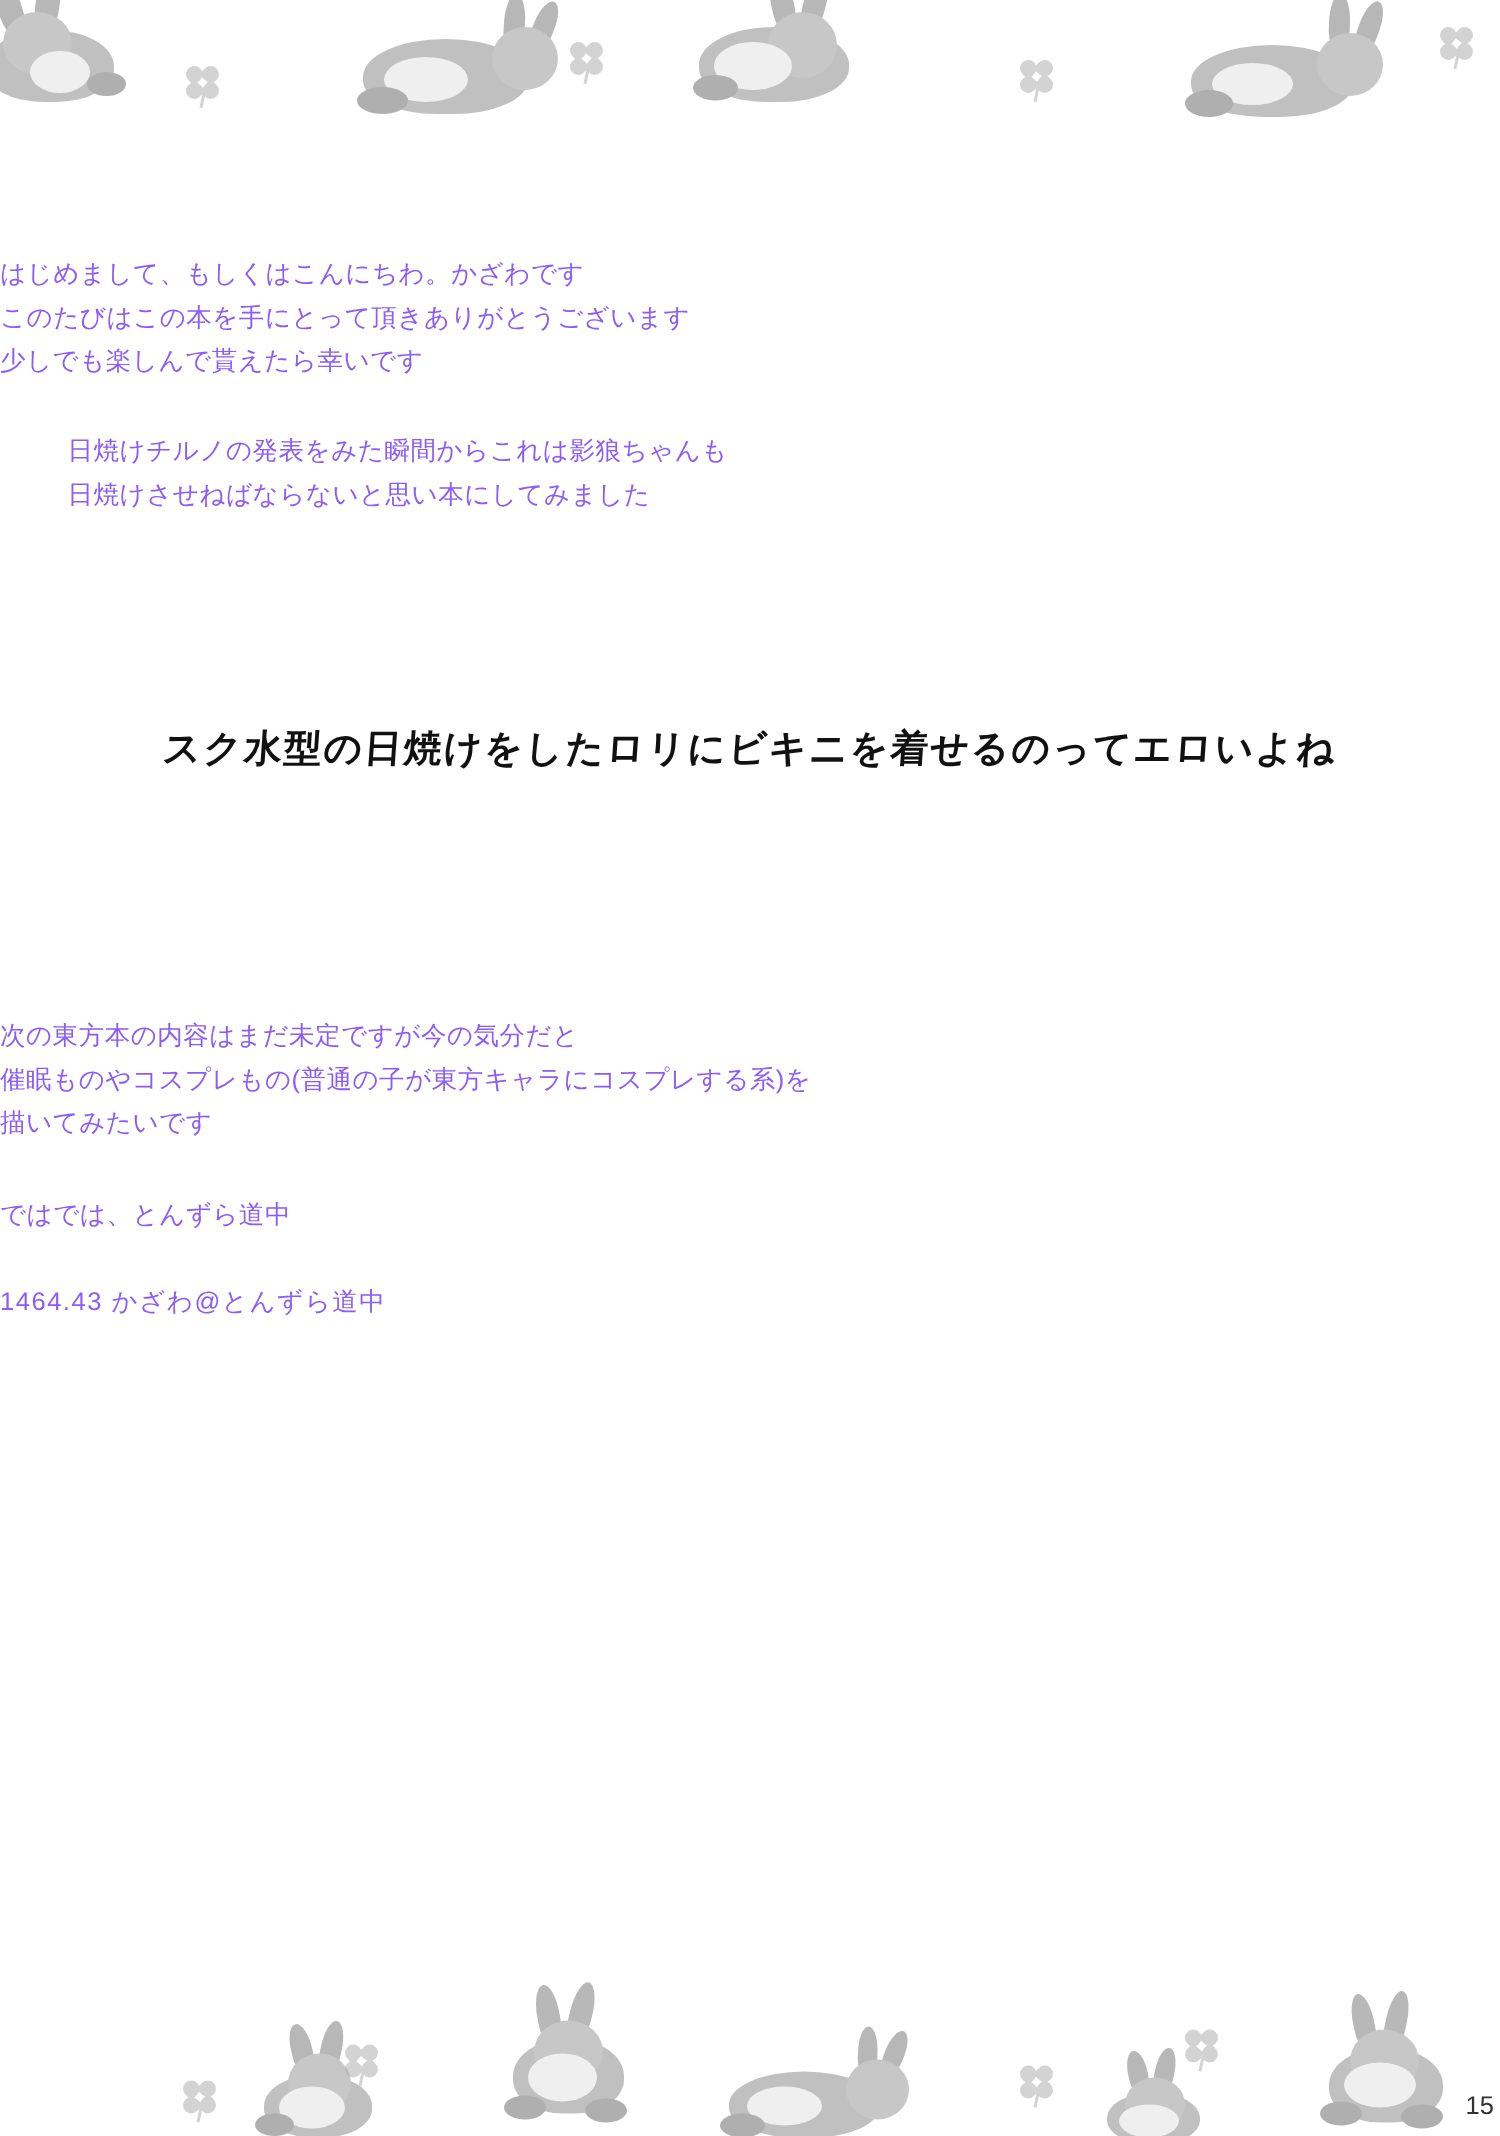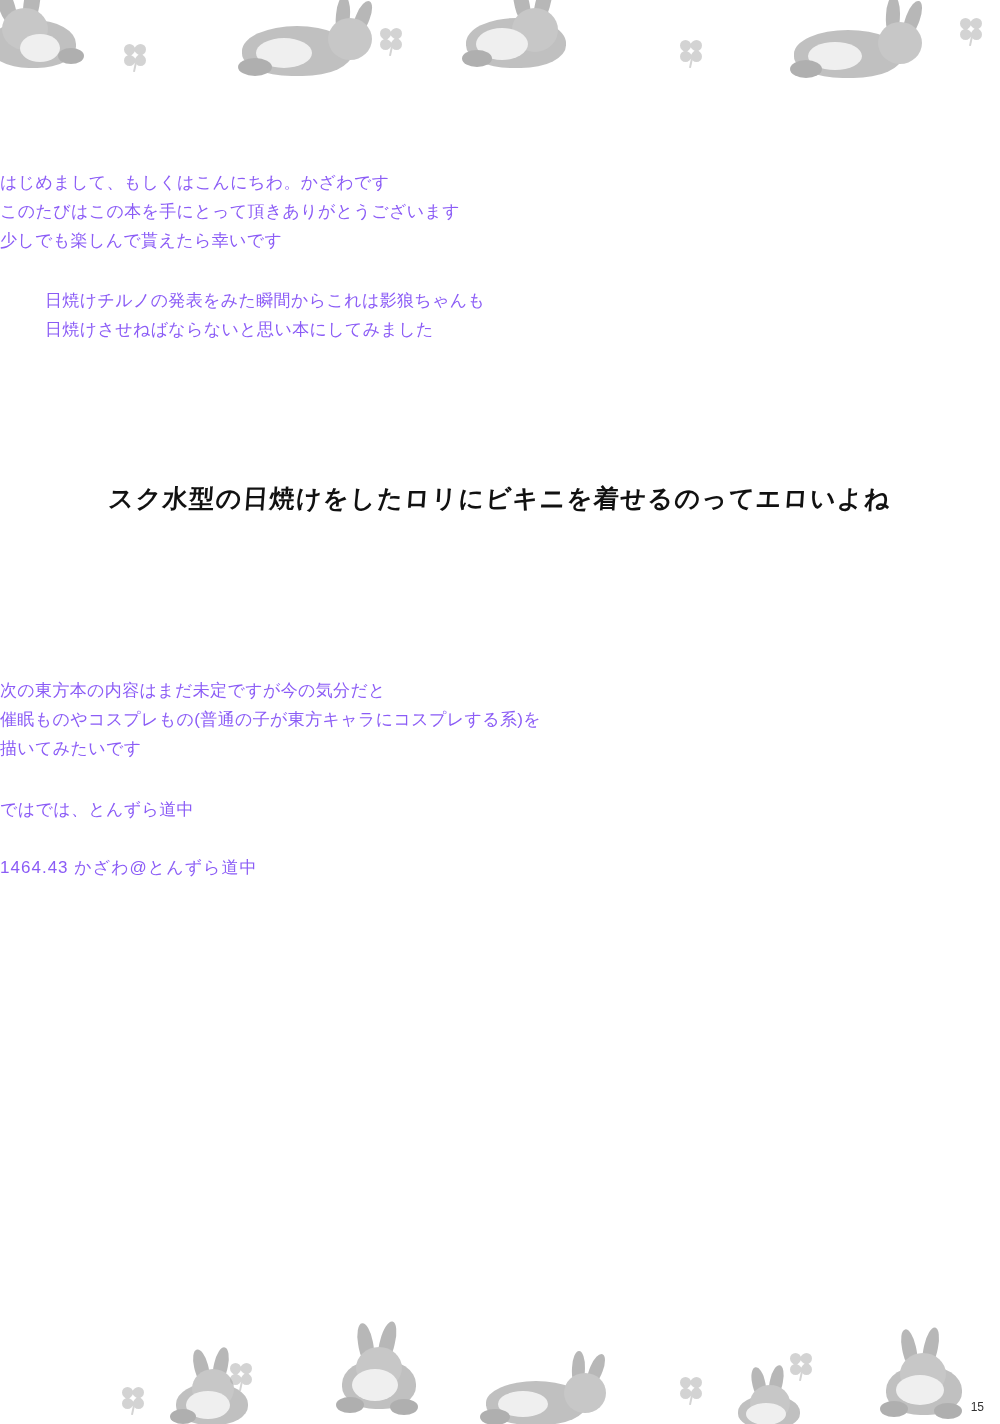--- a/index.html
+++ b/index.html
@@ -114,23 +114,23 @@
     color: #111111;
     transform: skewX(-4deg);
   }
 
   #next-book-block { top: 676px; }
   #closing-block { top: 795px; }
   #signature-block { top: 853px; font-size: 17px; letter-spacing: 0.06em; }
 
   .page-number {
     position: absolute;
-    right: 16px;
+    right: 4px;
     bottom: 10px;
-    font-size: 12px;
+    font-size: 17px;
     color: #333333;
   }
 </style>
 </head>
 <body>
 
 <div class="page-inner">
 
   <div class="art-band top">
 

